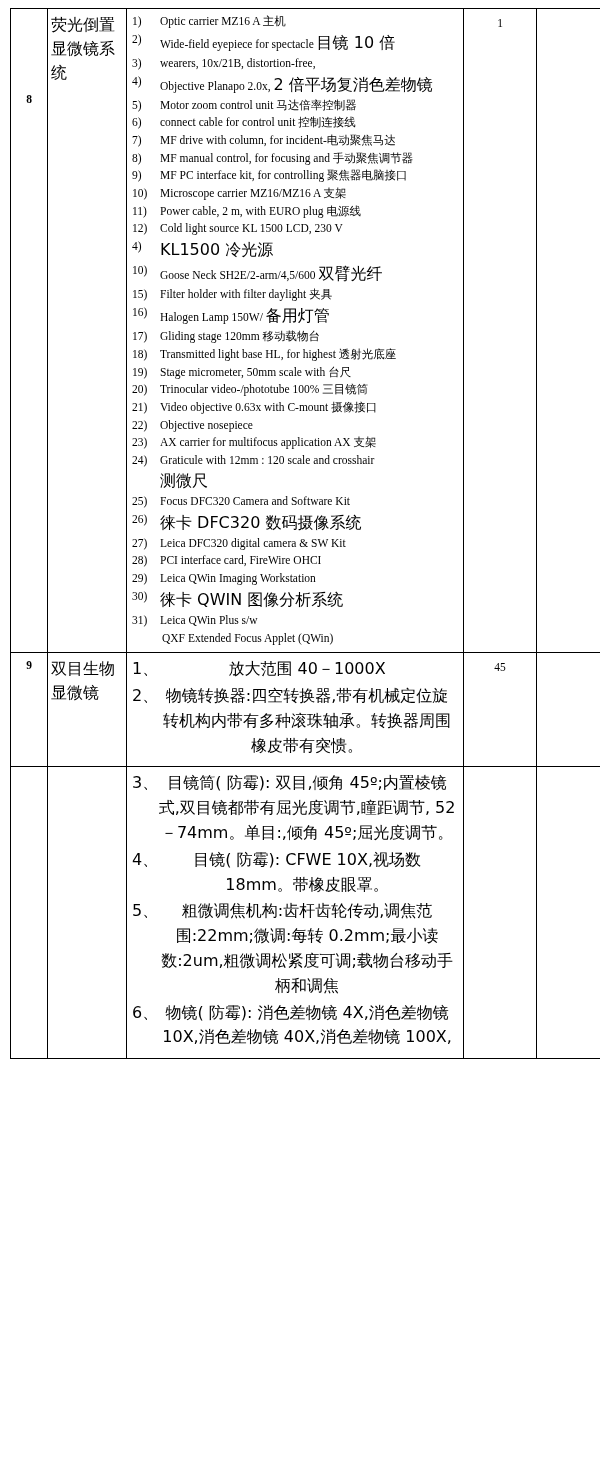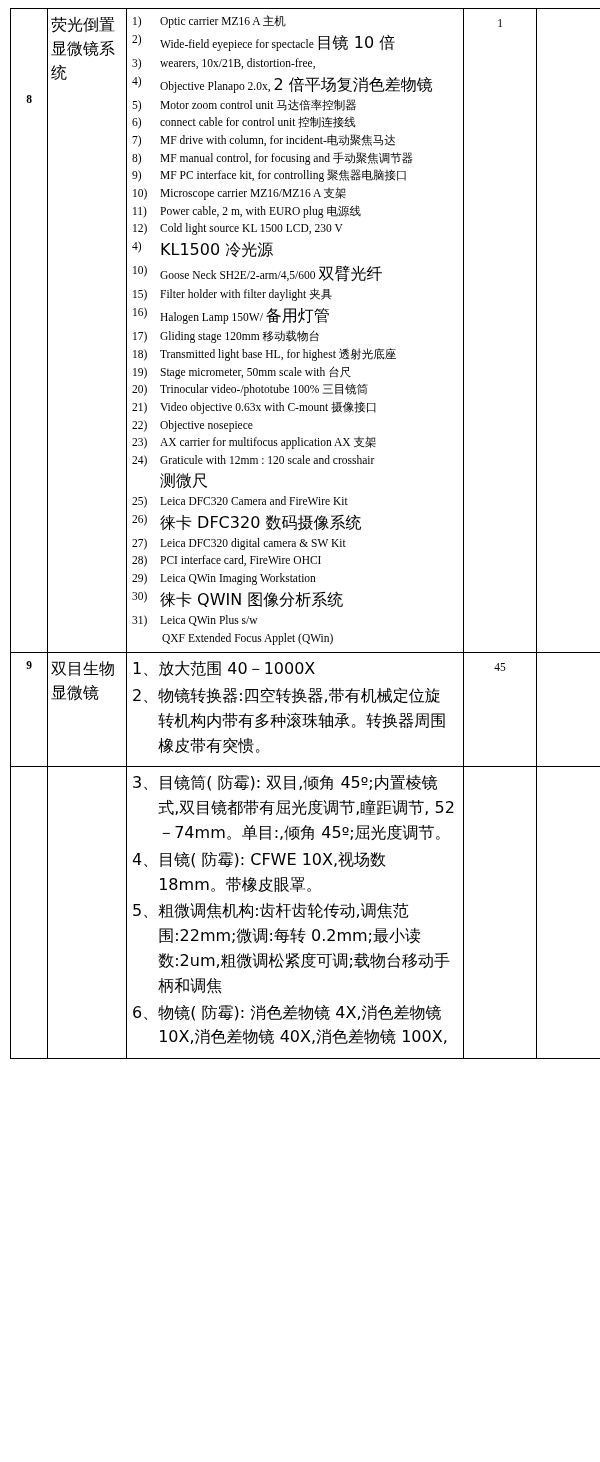--- a/index.html
+++ b/index.html
@@ -97,20 +97,21 @@
   ol.cn-items > li .marker {
     flex: 0 0 26px;
     text-align: left;
     padding-left: 2px;
     box-sizing: border-box;
   }
   ol.cn-items > li .text {
     flex: 1 1 auto;
     padding-right: 4px;
     line-height: 1.55;
+    text-align: center;
   }
   .qty {
     font-size: 11.5px;
     padding-top: 2px;
   }
   .cn {
     font-family: "DejaVu Sans", sans-serif;
     font-size: 16px;
   }
 </style>
@@ -221,21 +222,21 @@
             <li>
                 <span class="marker">23)</span>
                 <span class="text">AX carrier for multifocus application AX 支架</span>
               </li>
             <li>
                 <span class="marker">24)</span>
                 <span class="text"><span>Graticule with 12mm : 120 scale and crosshair</span><div class="b cn">测微尺</div></span>
               </li>
             <li>
                 <span class="marker b">25)</span>
-                <span class="text b">Leica DFC320 Camera and FireWire Kit</span>
+                <span class="text b">Focus DFC320 Camera and Software Kit</span>
               </li>
             <li>
                 <span class="marker b">26)</span>
                 <span class="text b cn">徕卡 DFC320 数码摄像系统</span>
               </li>
             <li>
                 <span class="marker">27)</span>
                 <span class="text">Leica DFC320 digital camera &amp; SW Kit</span>
               </li>
             <li>

